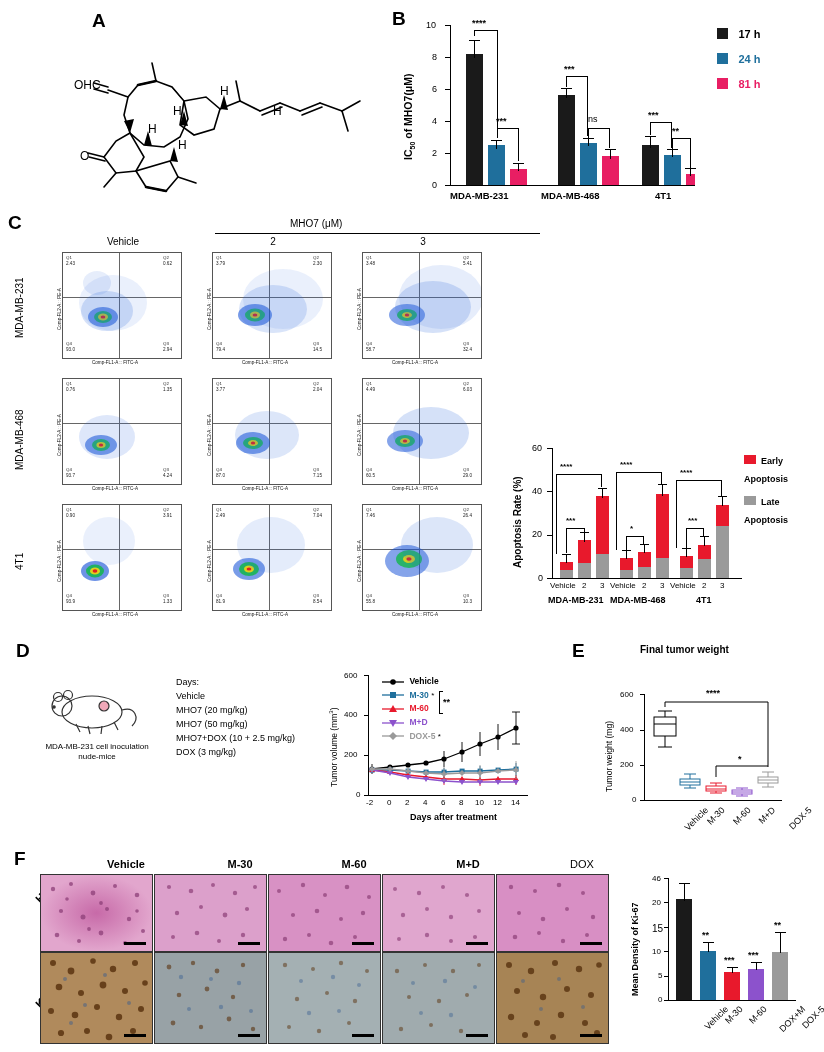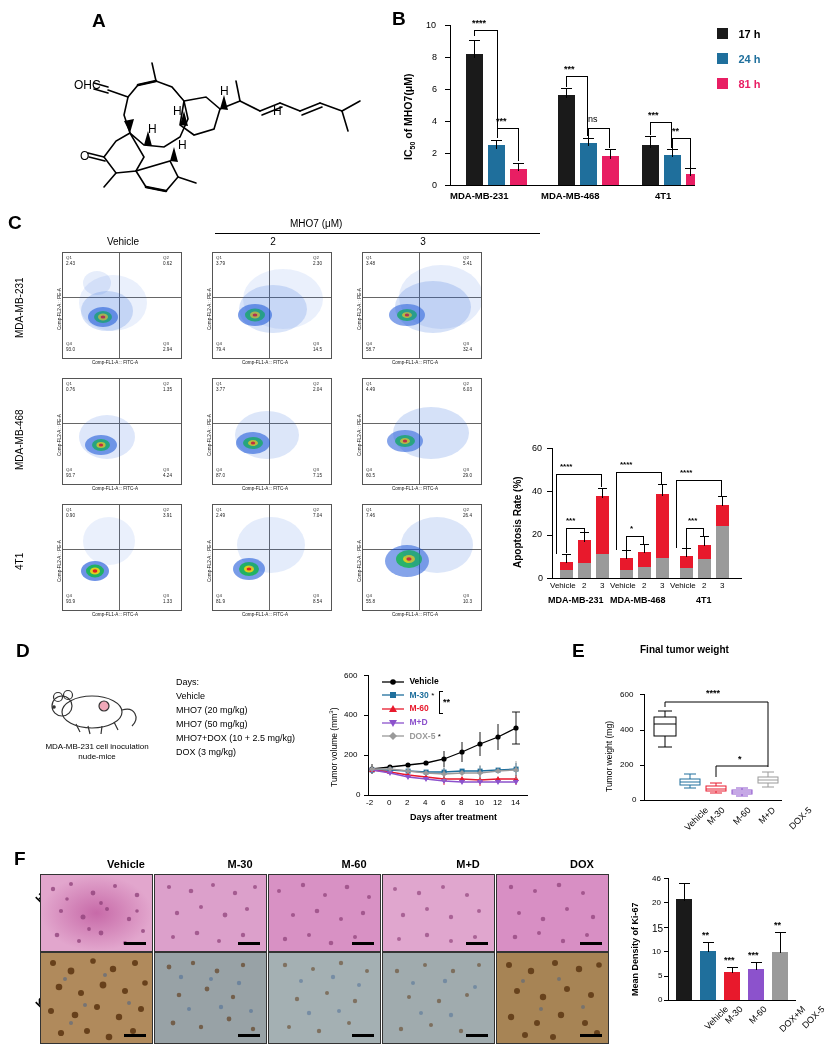--- a/index.html
+++ b/index.html
@@ -503,20 +503,24 @@
   <div class="ticklabel" style="left:142px;top:153px;font-size:8px;">2</div>
   <div class="ticklabel" style="left:160px;top:153px;font-size:8px;">3</div>
   <div class="ticklabel" style="left:170px;top:153px;font-size:8px;">Vehicle</div>
   <div class="ticklabel" style="left:202px;top:153px;font-size:8px;">2</div>
   <div class="ticklabel" style="left:220px;top:153px;font-size:8px;">3</div>
 
   <div style="position:absolute;left:48px;top:167px;font-size:9px;font-weight:bold;">MDA-MB-231</div>
   <div style="position:absolute;left:110px;top:167px;font-size:9px;font-weight:bold;">MDA-MB-468</div>
   <div style="position:absolute;left:196px;top:167px;font-size:9px;font-weight:bold;">4T1</div>
 
+  <div style="position:absolute;left:244px;top:22px;">
+    <div style="margin-bottom:5px;"><span class="sq" style="background:#e8192c;width:12px;height:9px;"></span><span style="font-size:9px;font-weight:bold;margin-left:5px;">Early Apoptosis</span></div>
+    <div><span class="sq" style="background:#9a9a9a;width:12px;height:9px;"></span><span style="font-size:9px;font-weight:bold;margin-left:5px;">Late Apoptosis</span></div>
+  </div>
 </div>
 
 <div class="panel-letter" style="left:16px;top:640px;">D</div>
 
 <div class="abs" style="left:40px;top:680px;width:110px;height:60px;">
   <svg width="110" height="60" viewBox="0 0 110 60">
     <g stroke="#333" stroke-width="1.2" fill="none">
       <ellipse cx="52" cy="32" rx="30" ry="16"></ellipse>
       <circle cx="22" cy="26" r="10"></circle>
       <circle cx="18" cy="17" r="4.5"></circle>
@@ -773,21 +777,21 @@
   <div class="rotlab" style="left:155px;top:133px;">M+D</div>
   <div class="rotlab" style="left:183px;top:133px;">DOX-5</div>
 </div>
 
 <div class="panel-letter" style="left:14px;top:848px;">F</div>
 
 <div class="abs" style="left:72px;top:858px;width:108px;text-align:center;font-size:11px;font-weight:bold;">Vehicle</div>
 <div class="abs" style="left:186px;top:858px;width:108px;text-align:center;font-size:11px;font-weight:bold;">M-30</div>
 <div class="abs" style="left:300px;top:858px;width:108px;text-align:center;font-size:11px;font-weight:bold;">M-60</div>
 <div class="abs" style="left:414px;top:858px;width:108px;text-align:center;font-size:11px;font-weight:bold;">M+D</div>
-<div class="abs" style="left:528px;top:858px;width:108px;text-align:center;font-size:11px;font-weight:bold;">DOX</div>
+<div class="abs" style="left:528px;top:858px;width:108px;text-align:center;font-size:11px;font-weight:normal;">DOX</div>
 
 <div class="rotlab" style="left:26px;top:880px;font-size:11px;font-weight:bold;">H&amp;E</div>
 <div class="rotlab" style="left:26px;top:985px;font-size:11px;font-weight:bold;">KI67</div>
 
 <div class="micro" style="left:40px;top:874px;width:111px;height:76px;background:#d98fc0;">
   <svg width="111" height="76">
       <defs>
         <radialGradient id="he1">
           <stop offset="0%" stop-color="#c76aa8"></stop>
           <stop offset="100%" stop-color="#e2a6cd"></stop>

